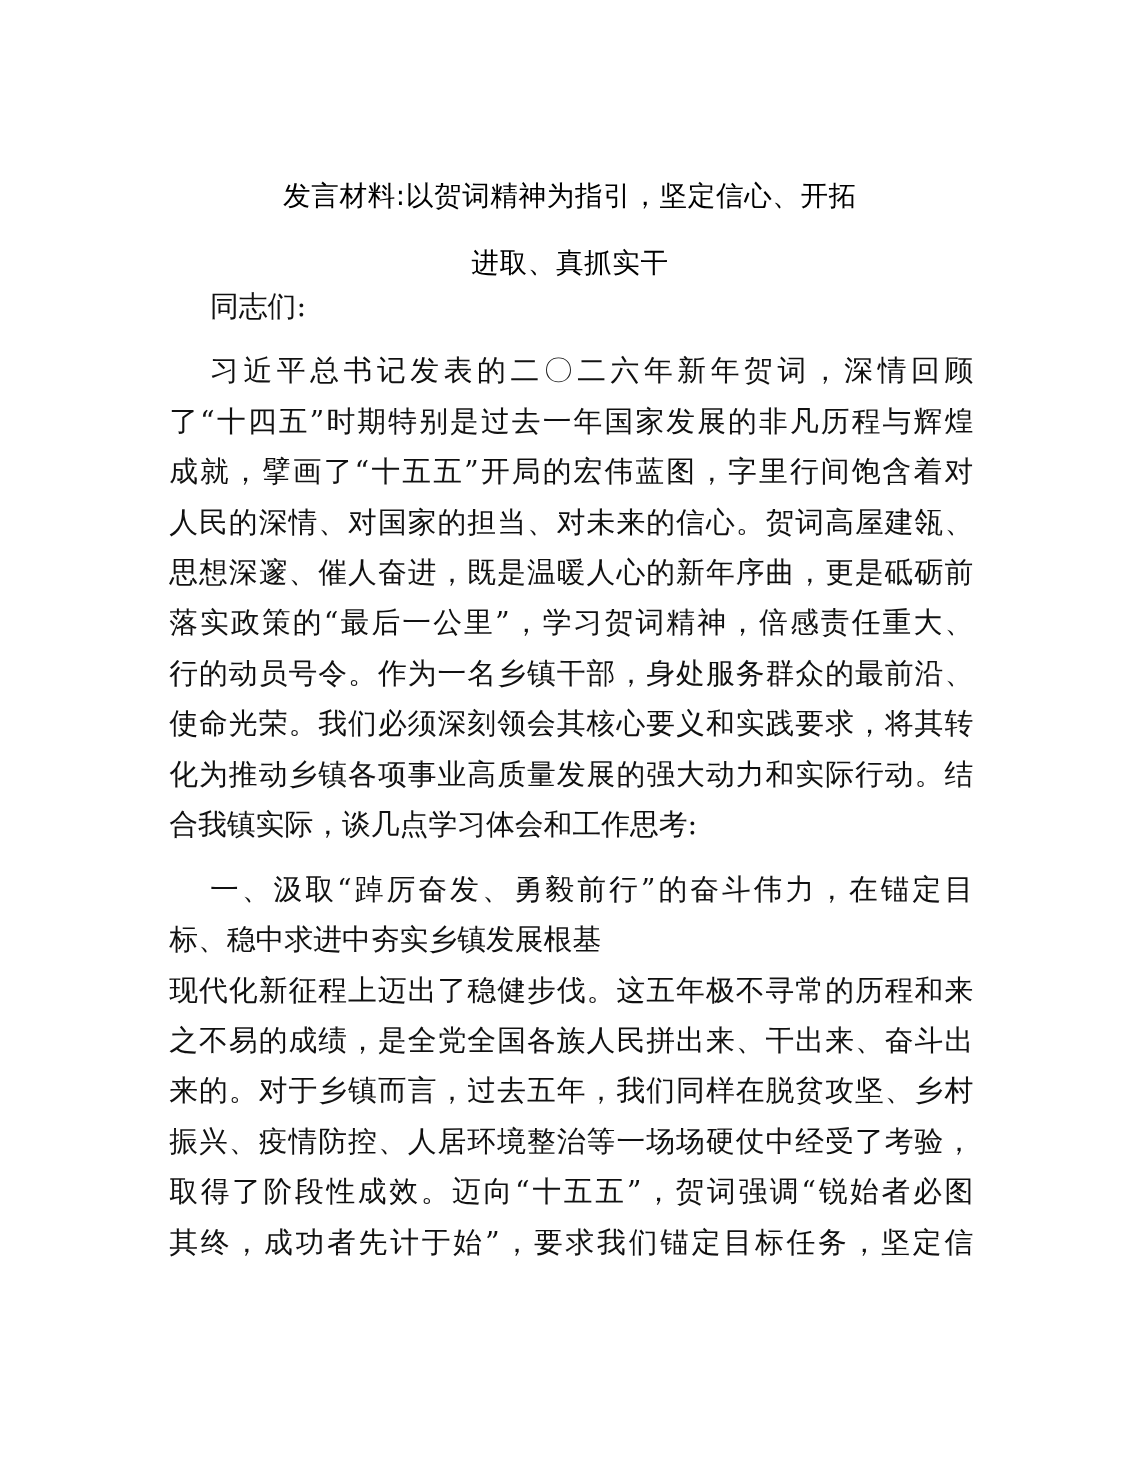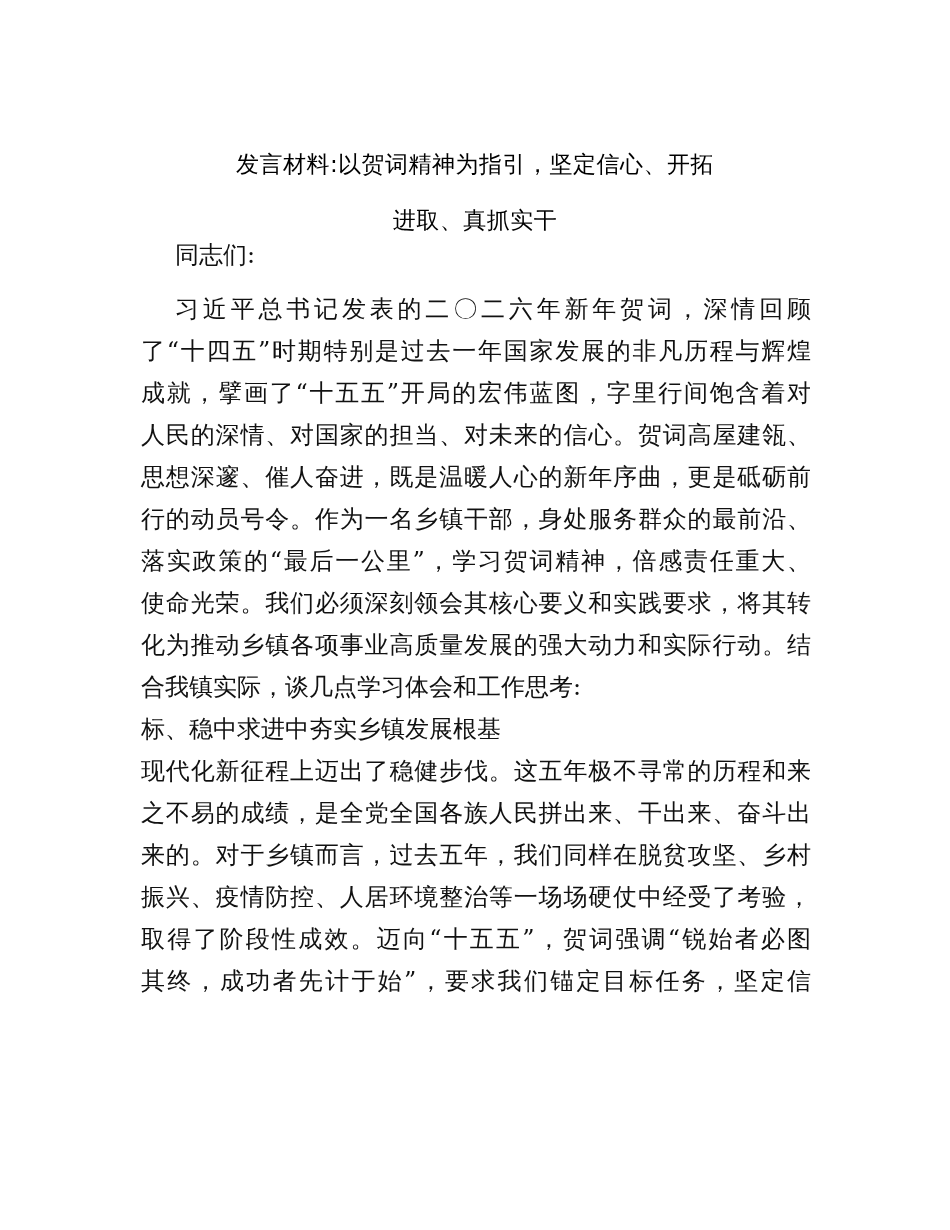--- a/index.html
+++ b/index.html
@@ -74,26 +74,27 @@
   </div>
 
   <div class="body-text">
     <span class="line indent last">同志们:</span>
 
     <span class="line indent">习近平总书记发表的二〇二六年新年贺词，深情回顾</span>
     <span class="line">了“十四五”时期特别是过去一年国家发展的非凡历程与辉煌</span>
     <span class="line">成就，擘画了“十五五”开局的宏伟蓝图，字里行间饱含着对</span>
     <span class="line">人民的深情、对国家的担当、对未来的信心。贺词高屋建瓴、</span>
     <span class="line">思想深邃、催人奋进，既是温暖人心的新年序曲，更是砥砺前</span>
+    <span class="line">落实政策的“最后一公里”，学习贺词精神，倍感责任重大、</span>
     <span class="line">行的动员号令。作为一名乡镇干部，身处服务群众的最前沿、</span>
-    <span class="line">落实政策的“最后一公里”，学习贺词精神，倍感责任重大、</span>
     <span class="line">使命光荣。我们必须深刻领会其核心要义和实践要求，将其转</span>
     <span class="line">化为推动乡镇各项事业高质量发展的强大动力和实际行动。结</span>
     <span class="line last">合我镇实际，谈几点学习体会和工作思考:</span>
 
+    <span class="line indent">一、汲取“踔厉奋发、勇毅前行”的奋斗伟力，在锚定目</span>
     <span class="line last">标、稳中求进中夯实乡镇发展根基</span>
 
     <span class="line">现代化新征程上迈出了稳健步伐。这五年极不寻常的历程和来</span>
     <span class="line">之不易的成绩，是全党全国各族人民拼出来、干出来、奋斗出</span>
     <span class="line">来的。对于乡镇而言，过去五年，我们同样在脱贫攻坚、乡村</span>
     <span class="line">振兴、疫情防控、人居环境整治等一场场硬仗中经受了考验，</span>
     <span class="line">取得了阶段性成效。迈向“十五五”，贺词强调“锐始者必图</span>
     <span class="line">其终，成功者先计于始”，要求我们锚定目标任务，坚定信</span>
   </div>
 

